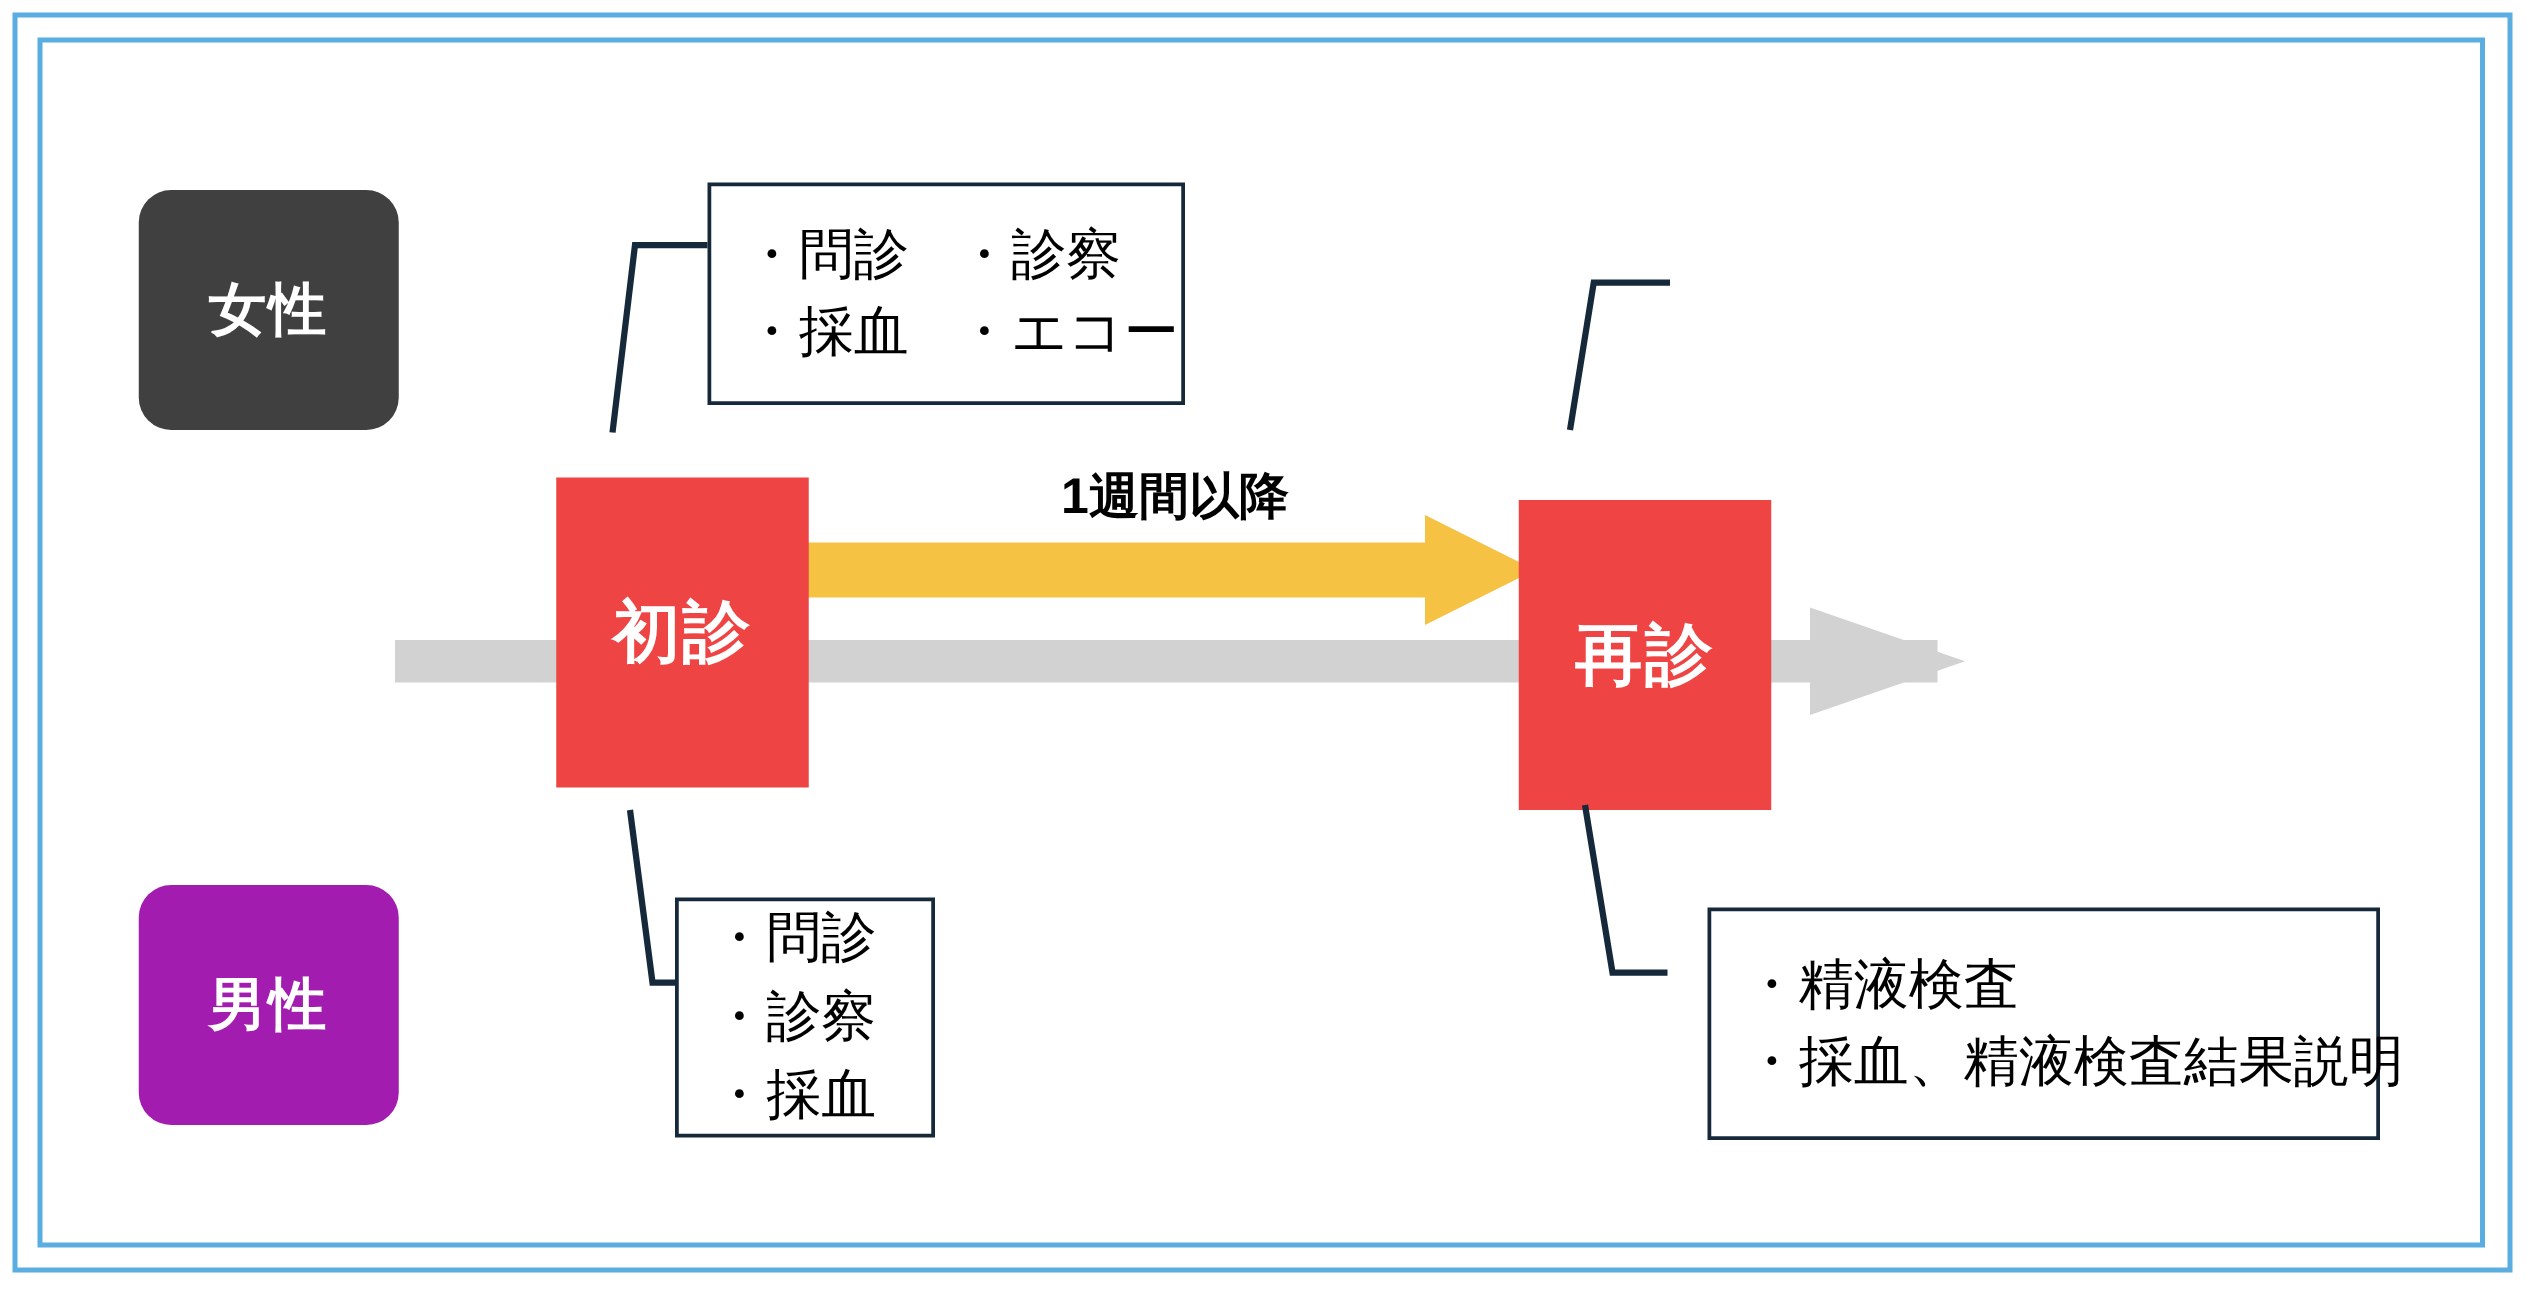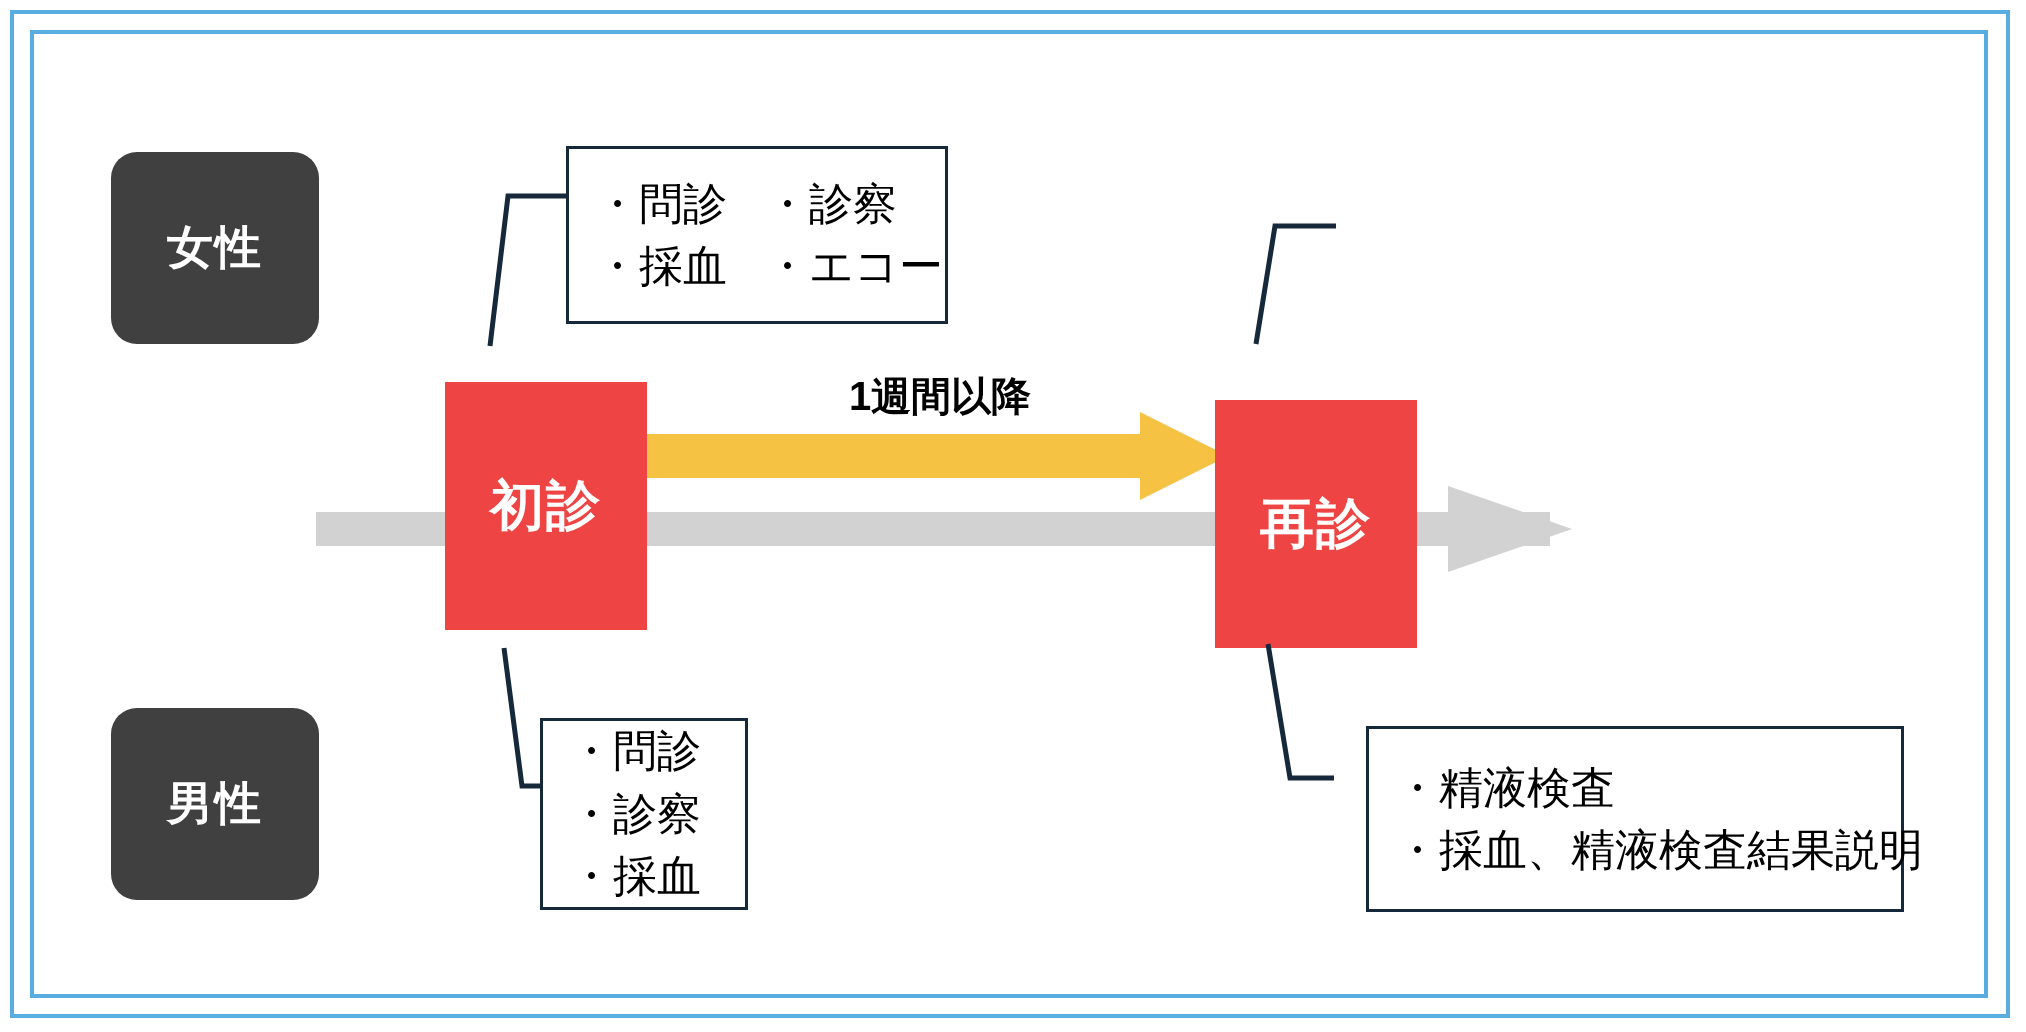--- a/index.html
+++ b/index.html
@@ -55,21 +55,21 @@
     top: 152px;
     width: 208px;
     height: 192px;
     background: #404040;
   }
   .pill-male {
     left: 111px;
     top: 708px;
     width: 208px;
     height: 192px;
-    background: #404040;
+    background: #a21caf;
     align-items: center;
   }
 
   
   .gray-bar {
     position: absolute;
     left: 316px;
     top: 512px;
     width: 1234px;
     height: 34px;

